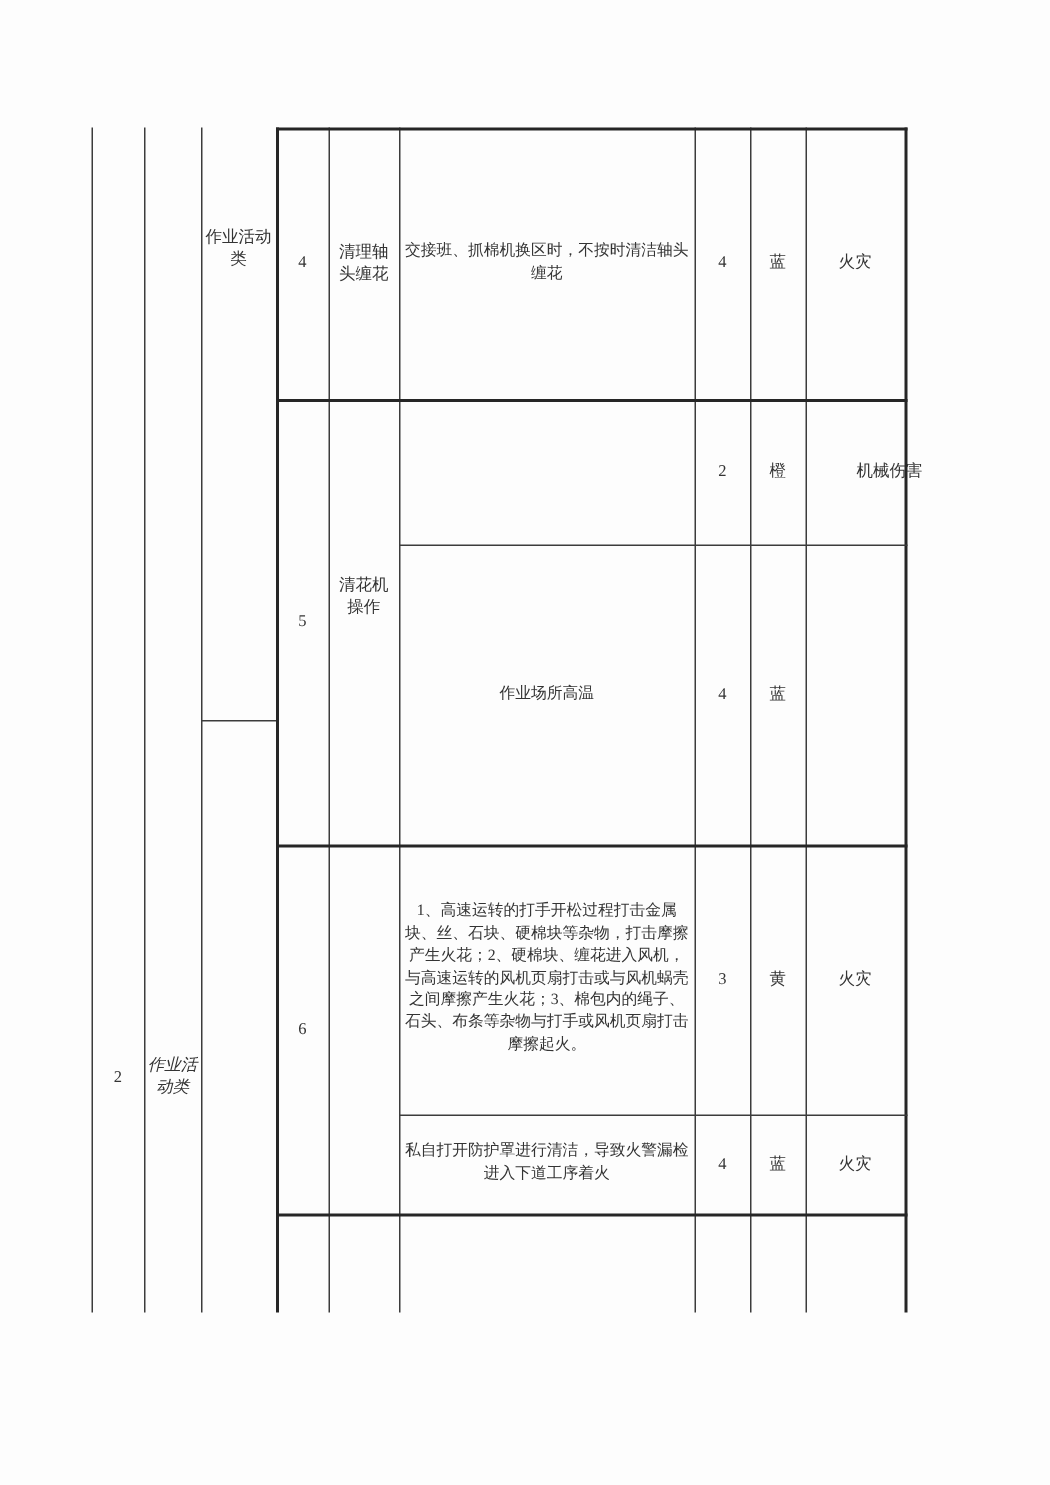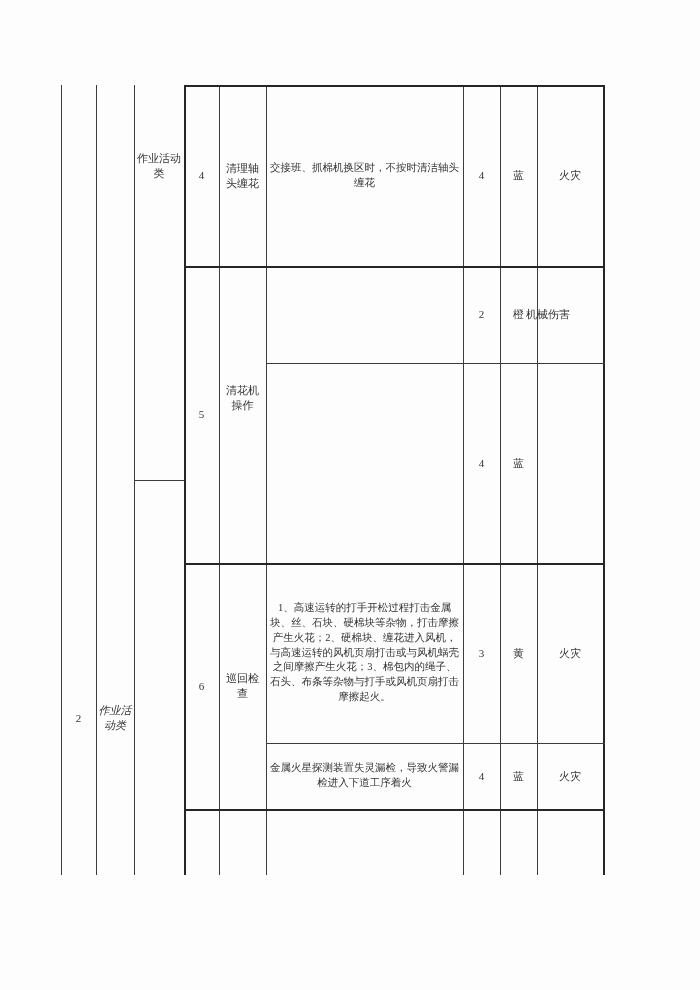--- a/index.html
+++ b/index.html
@@ -91,31 +91,31 @@
   <div class="cell wrap-narrow" style="left:219px;top:85px;width:47px;height:181px">清理轴头缠花</div>
   <div class="cell" style="left:463px;top:85px;width:37px;height:181px">4</div>
   <div class="cell" style="left:500px;top:85px;width:37px;height:181px">蓝</div>
   <div class="cell" style="left:537px;top:85px;width:66px;height:181px">火灾</div>
 
   <div class="cell" style="left:184px;top:266px;width:35px;height:297px">5</div>
   <div class="cell wrap-narrow" style="left:219px;top:266px;width:47px;height:263px">清花机操作</div>
 
   <div class="cell" style="left:463px;top:266px;width:37px;height:97px">2</div>
   <div class="cell" style="left:500px;top:266px;width:37px;height:97px">橙</div>
-  <div class="cell" style="left:515px;top:266px;width:66px;height:97px">机械伤害</div>
+  <div class="cell" style="left:560px;top:266px;width:66px;height:97px">机械伤害</div>
 
+  <div class="cell desc" style="left:266px;top:363px;width:197px;height:200px">作业场所高温</div>
   <div class="cell" style="left:463px;top:363px;width:37px;height:200px">4</div>
   <div class="cell" style="left:500px;top:363px;width:37px;height:200px">蓝</div>
 
   <div class="cell" style="left:184px;top:563px;width:35px;height:246px">6</div>
-  <div class="cell wrap-narrow" style="left:219px;top:563px;width:47px;height:246px">巡回检查</div>
 
   <div class="cell desc" style="left:266px;top:563px;width:197px;height:180px">1、高速运转的打手开松过程打击金属块、丝、石块、硬棉块等杂物，打击摩擦产生火花；2、硬棉块、缠花进入风机，与高速运转的风机页扇打击或与风机蜗壳之间摩擦产生火花；3、棉包内的绳子、石头、布条等杂物与打手或风机页扇打击摩擦起火。</div>
   <div class="cell" style="left:463px;top:563px;width:37px;height:180px">3</div>
   <div class="cell" style="left:500px;top:563px;width:37px;height:180px">黄</div>
   <div class="cell" style="left:537px;top:563px;width:66px;height:180px">火灾</div>
 
-  <div class="cell desc" style="left:266px;top:743px;width:197px;height:66px">金属火星探测装置失灵漏检，导致火警漏检进入下道工序着火</div>
+  <div class="cell desc" style="left:266px;top:743px;width:197px;height:66px">私自打开防护罩进行清洁，导致火警漏检进入下道工序着火</div>
   <div class="cell" style="left:463px;top:743px;width:37px;height:66px">4</div>
   <div class="cell" style="left:500px;top:743px;width:37px;height:66px">蓝</div>
   <div class="cell" style="left:537px;top:743px;width:66px;height:66px">火灾</div>
 
 </div>
 
 </body></html>

